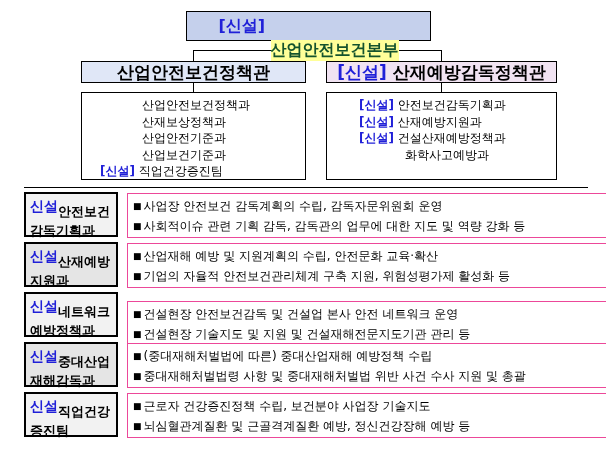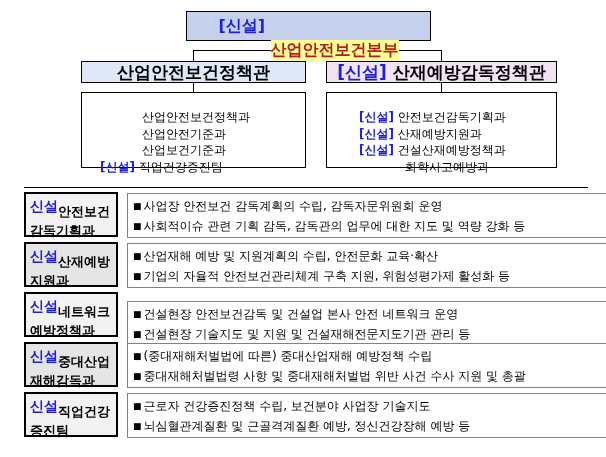--- a/index.html
+++ b/index.html
@@ -4,27 +4,27 @@
 <style>
   html, body { margin: 0; padding: 0; background: #ffffff; }
   body { width: 606px; height: 457px; position: relative; overflow: hidden;
          font-family: "DejaVu Sans", "Liberation Sans", sans-serif; color: #000; }
   .abs { position: absolute; box-sizing: border-box; }
   .line { position: absolute; background: #000; }
   .hq { left: 186px; top: 11px; width: 245px; height: 30px; background: #c5d0ec;
         border: 1px solid #000; display: flex; align-items: center; justify-content: center;
         font-size: 16px; font-weight: bold; }
   .tag { color: #2020d8; font-weight: bold; }
-  .hl { background: #ffff99; color: #b91c1c; margin-top: 48px; }
+  .hl { background: #ffff99; color: #14532d; margin-top: 48px; }
   .office { top: 61px; height: 22px; border: 1px solid #000; display: flex; align-items: center;
             justify-content: center; font-size: 17px; font-weight: bold; }
   .office.left { left: 81px; width: 225px; background: #e0e7f7; }
   .office.right { left: 326px; width: 231px; background: #f1e3f2; }
-  .div-box { top: 92px; height: 76px; border: 1px solid #000; background: #fff;
-             font-size: 12px; line-height: 16.6px; padding-top: 16px; }
+  .div-box { top: 92px; height: 88px; border: 1px solid #000; background: #fff;
+             font-size: 12px; line-height: 16.6px; padding-top: 4px; }
   .div-box.left { left: 81px; width: 225px; padding-left: 60px; }
   .div-box.right { left: 326px; width: 231px; padding-left: 32px; }
   .div-box .row { white-space: nowrap; }
   .div-box .row .tag { display: inline-block; }
   .left .row.new { margin-left: -42px; }
   .right .row.plain { padding-left: 46px; }
   .sep { left: 24px; top: 187px; width: 564px; height: 1px; background: #000; }
   .unit { left: 24px; width: 94px; height: 45px; border: 2px solid #000; padding: 3px 0 0 4px;
           font-size: 13px; font-weight: bold; line-height: 19px; }
   .unit .sup { font-size: 14px; color: #2020d8; vertical-align: 5px; font-weight: bold; }
@@ -54,20 +54,21 @@
   <span>산업안전보건정책관</span>
 </div>
 <div class="abs office right">
   <span class="tag">[신설]</span>
   <span>&nbsp;</span>
   <span>산재예방감독정책관</span>
 </div>
 
 <div class="abs div-box left">
   <div class="row"><span>산업안전보건정책과</span></div>
+  <div class="row"><span>산재보상정책과</span></div>
   <div class="row"><span>산업안전기준과</span></div>
   <div class="row"><span>산업보건기준과</span></div>
   <div class="row new"><span class="tag">[신설]</span> <span>직업건강증진팀</span></div>
 </div>
 
 <div class="abs div-box right">
   <div class="row"><span class="tag">[신설]</span> <span>안전보건감독기획과</span></div>
   <div class="row"><span class="tag">[신설]</span> <span>산재예방지원과</span></div>
   <div class="row"><span class="tag">[신설]</span> <span>건설산재예방정책과</span></div>
   <div class="row plain"><span>화학사고예방과</span></div>

